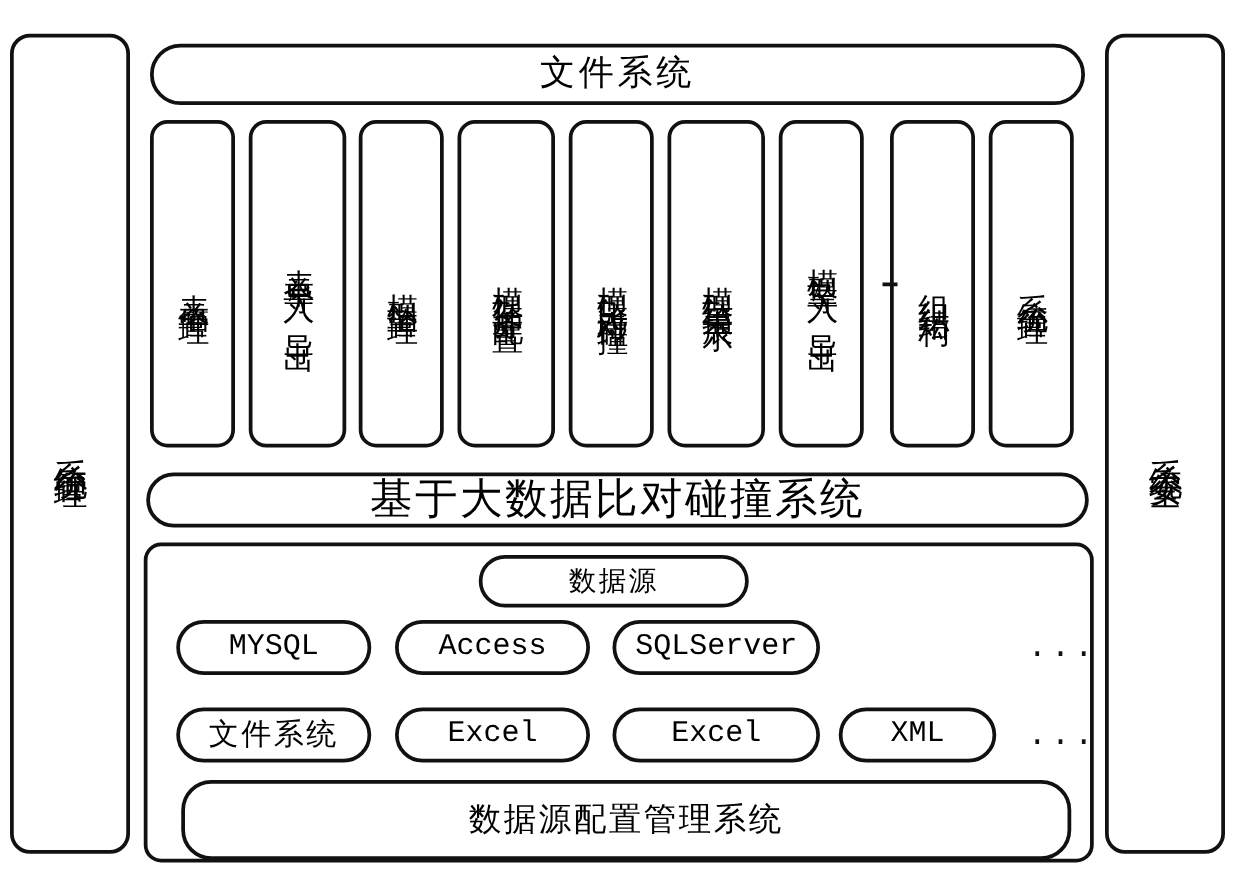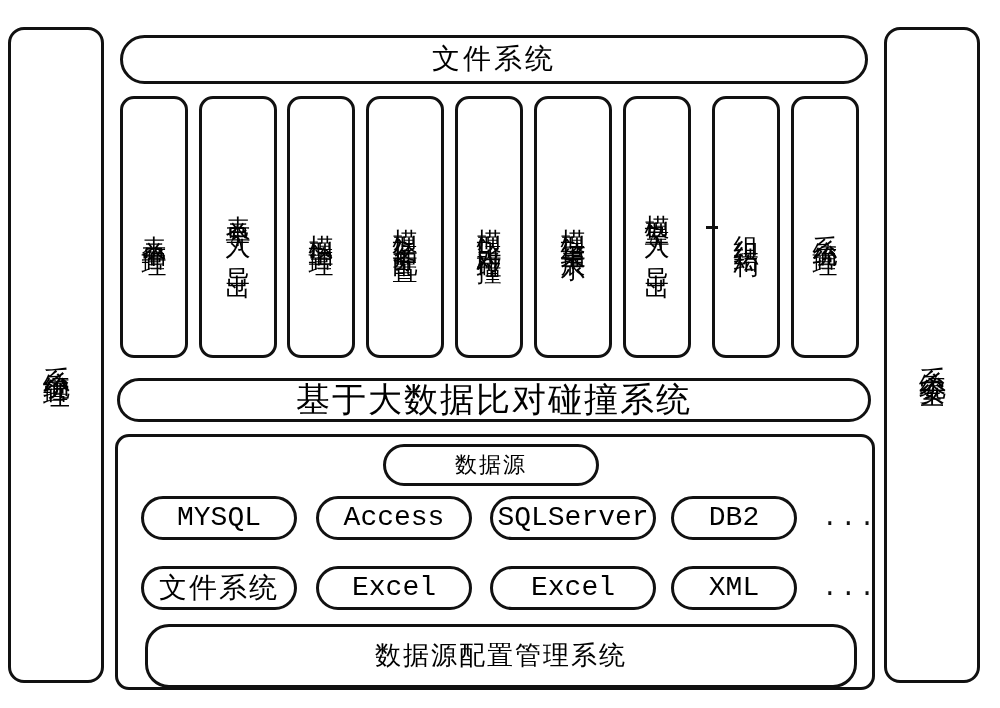--- a/index.html
+++ b/index.html
@@ -96,21 +96,21 @@
     left: 383px; top: 444px; width: 216px; height: 42px;
     border-radius: 21px;
     font-size: 22px;
     letter-spacing: 2px;
   }
 
   .ds-chip {
     height: 44px;
     border-radius: 22px;
     font-family: "Liberation Mono", "DejaVu Sans Mono", monospace;
-    font-size: 28px;
+    font-size: 24px;
   }
   .ds-chip.cjk {
     font-family: Liberation Sans, sans-serif;
     letter-spacing: 2px;
   }
   .ellipsis {
     position: absolute;
     font-family: "Liberation Mono", "DejaVu Sans Mono", monospace;
     font-size: 26px;
     letter-spacing: 3px;
@@ -192,23 +192,20 @@
 
   <div class="box ds-chip" style="left: 141px; top: 496px; width: 156px;">
     <span>MYSQL</span>
   </div>
   <div class="box ds-chip" style="left: 316px; top: 496px; width: 156px;">
     <span>Access</span>
   </div>
   <div class="box ds-chip" style="left: 490px; top: 496px; width: 166px;">
     <span>SQLServer</span>
   </div>
-  <div class="box ds-chip" style="left: 671px; top: 496px; width: 126px;">
-    <span>DB2</span>
-  </div>
   <div class="ellipsis" style="left: 822px; top: 496px; width: 40px;">...</div>
 
   <div class="box ds-chip cjk" style="left: 141px; top: 566px; width: 156px;">
     <span>文件系统</span>
   </div>
   <div class="box ds-chip" style="left: 316px; top: 566px; width: 156px;">
     <span>Excel</span>
   </div>
   <div class="box ds-chip" style="left: 490px; top: 566px; width: 166px; justify-content: center;">
     <span>Excel</span>

